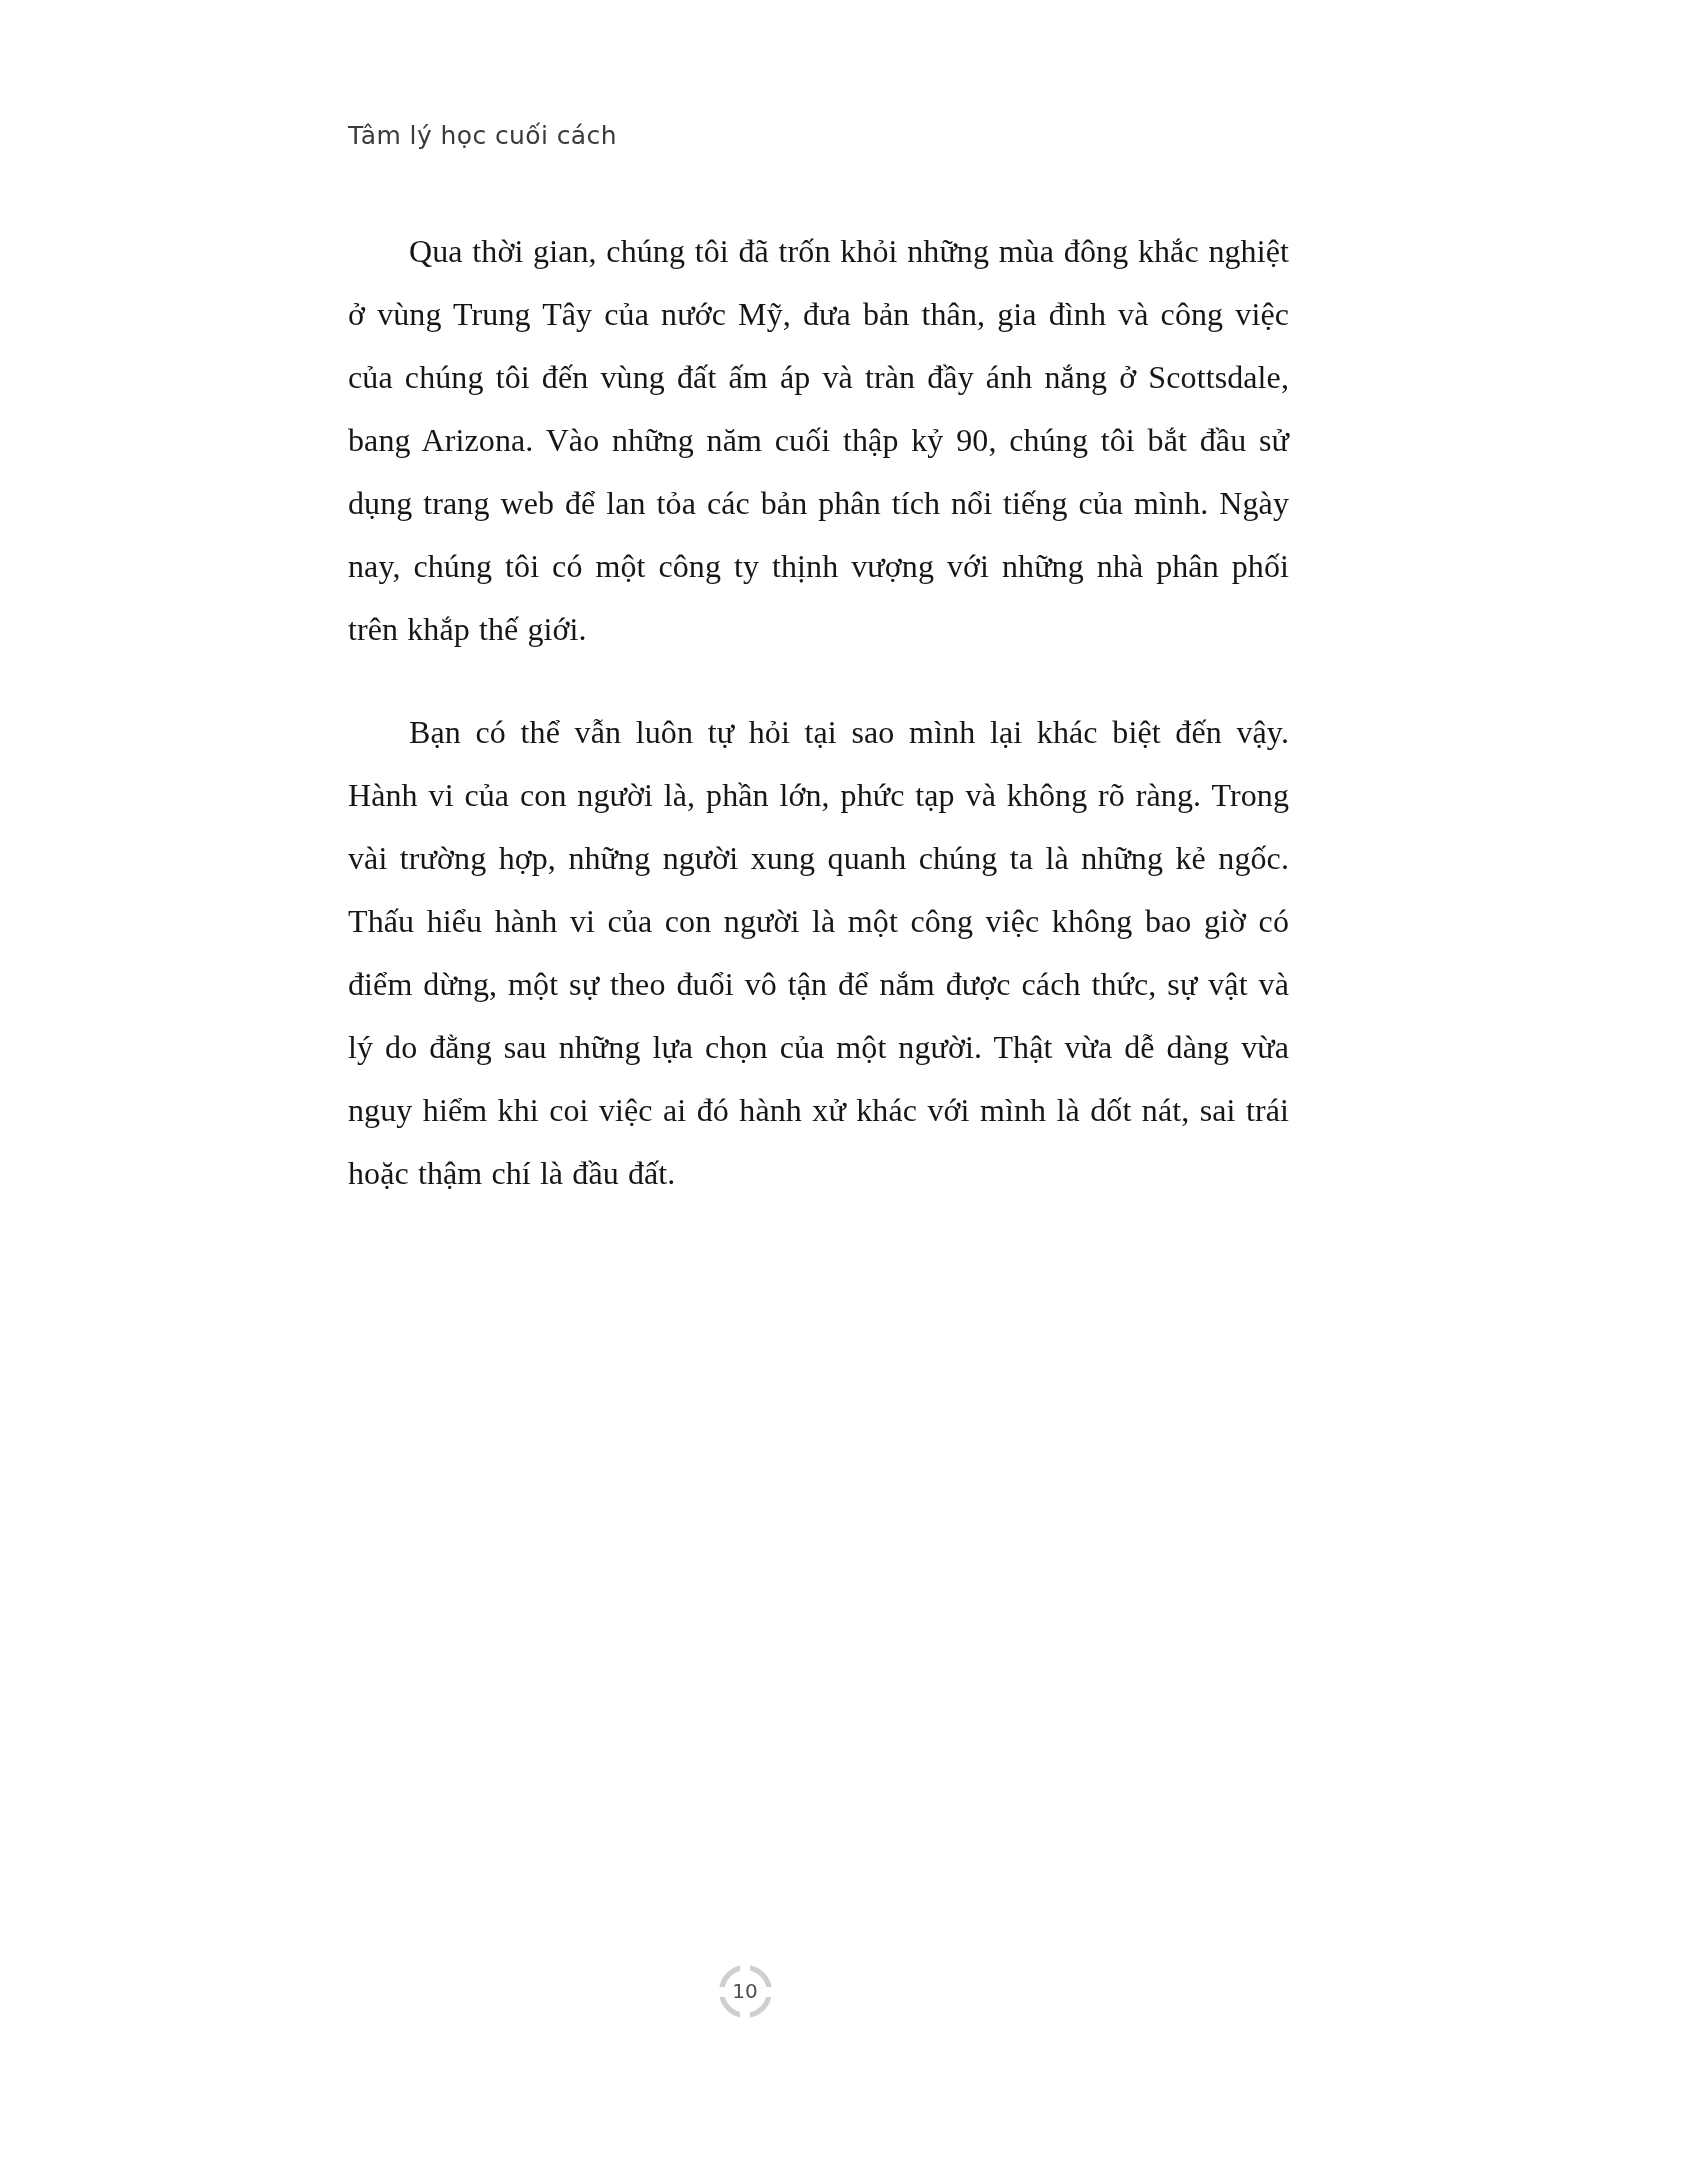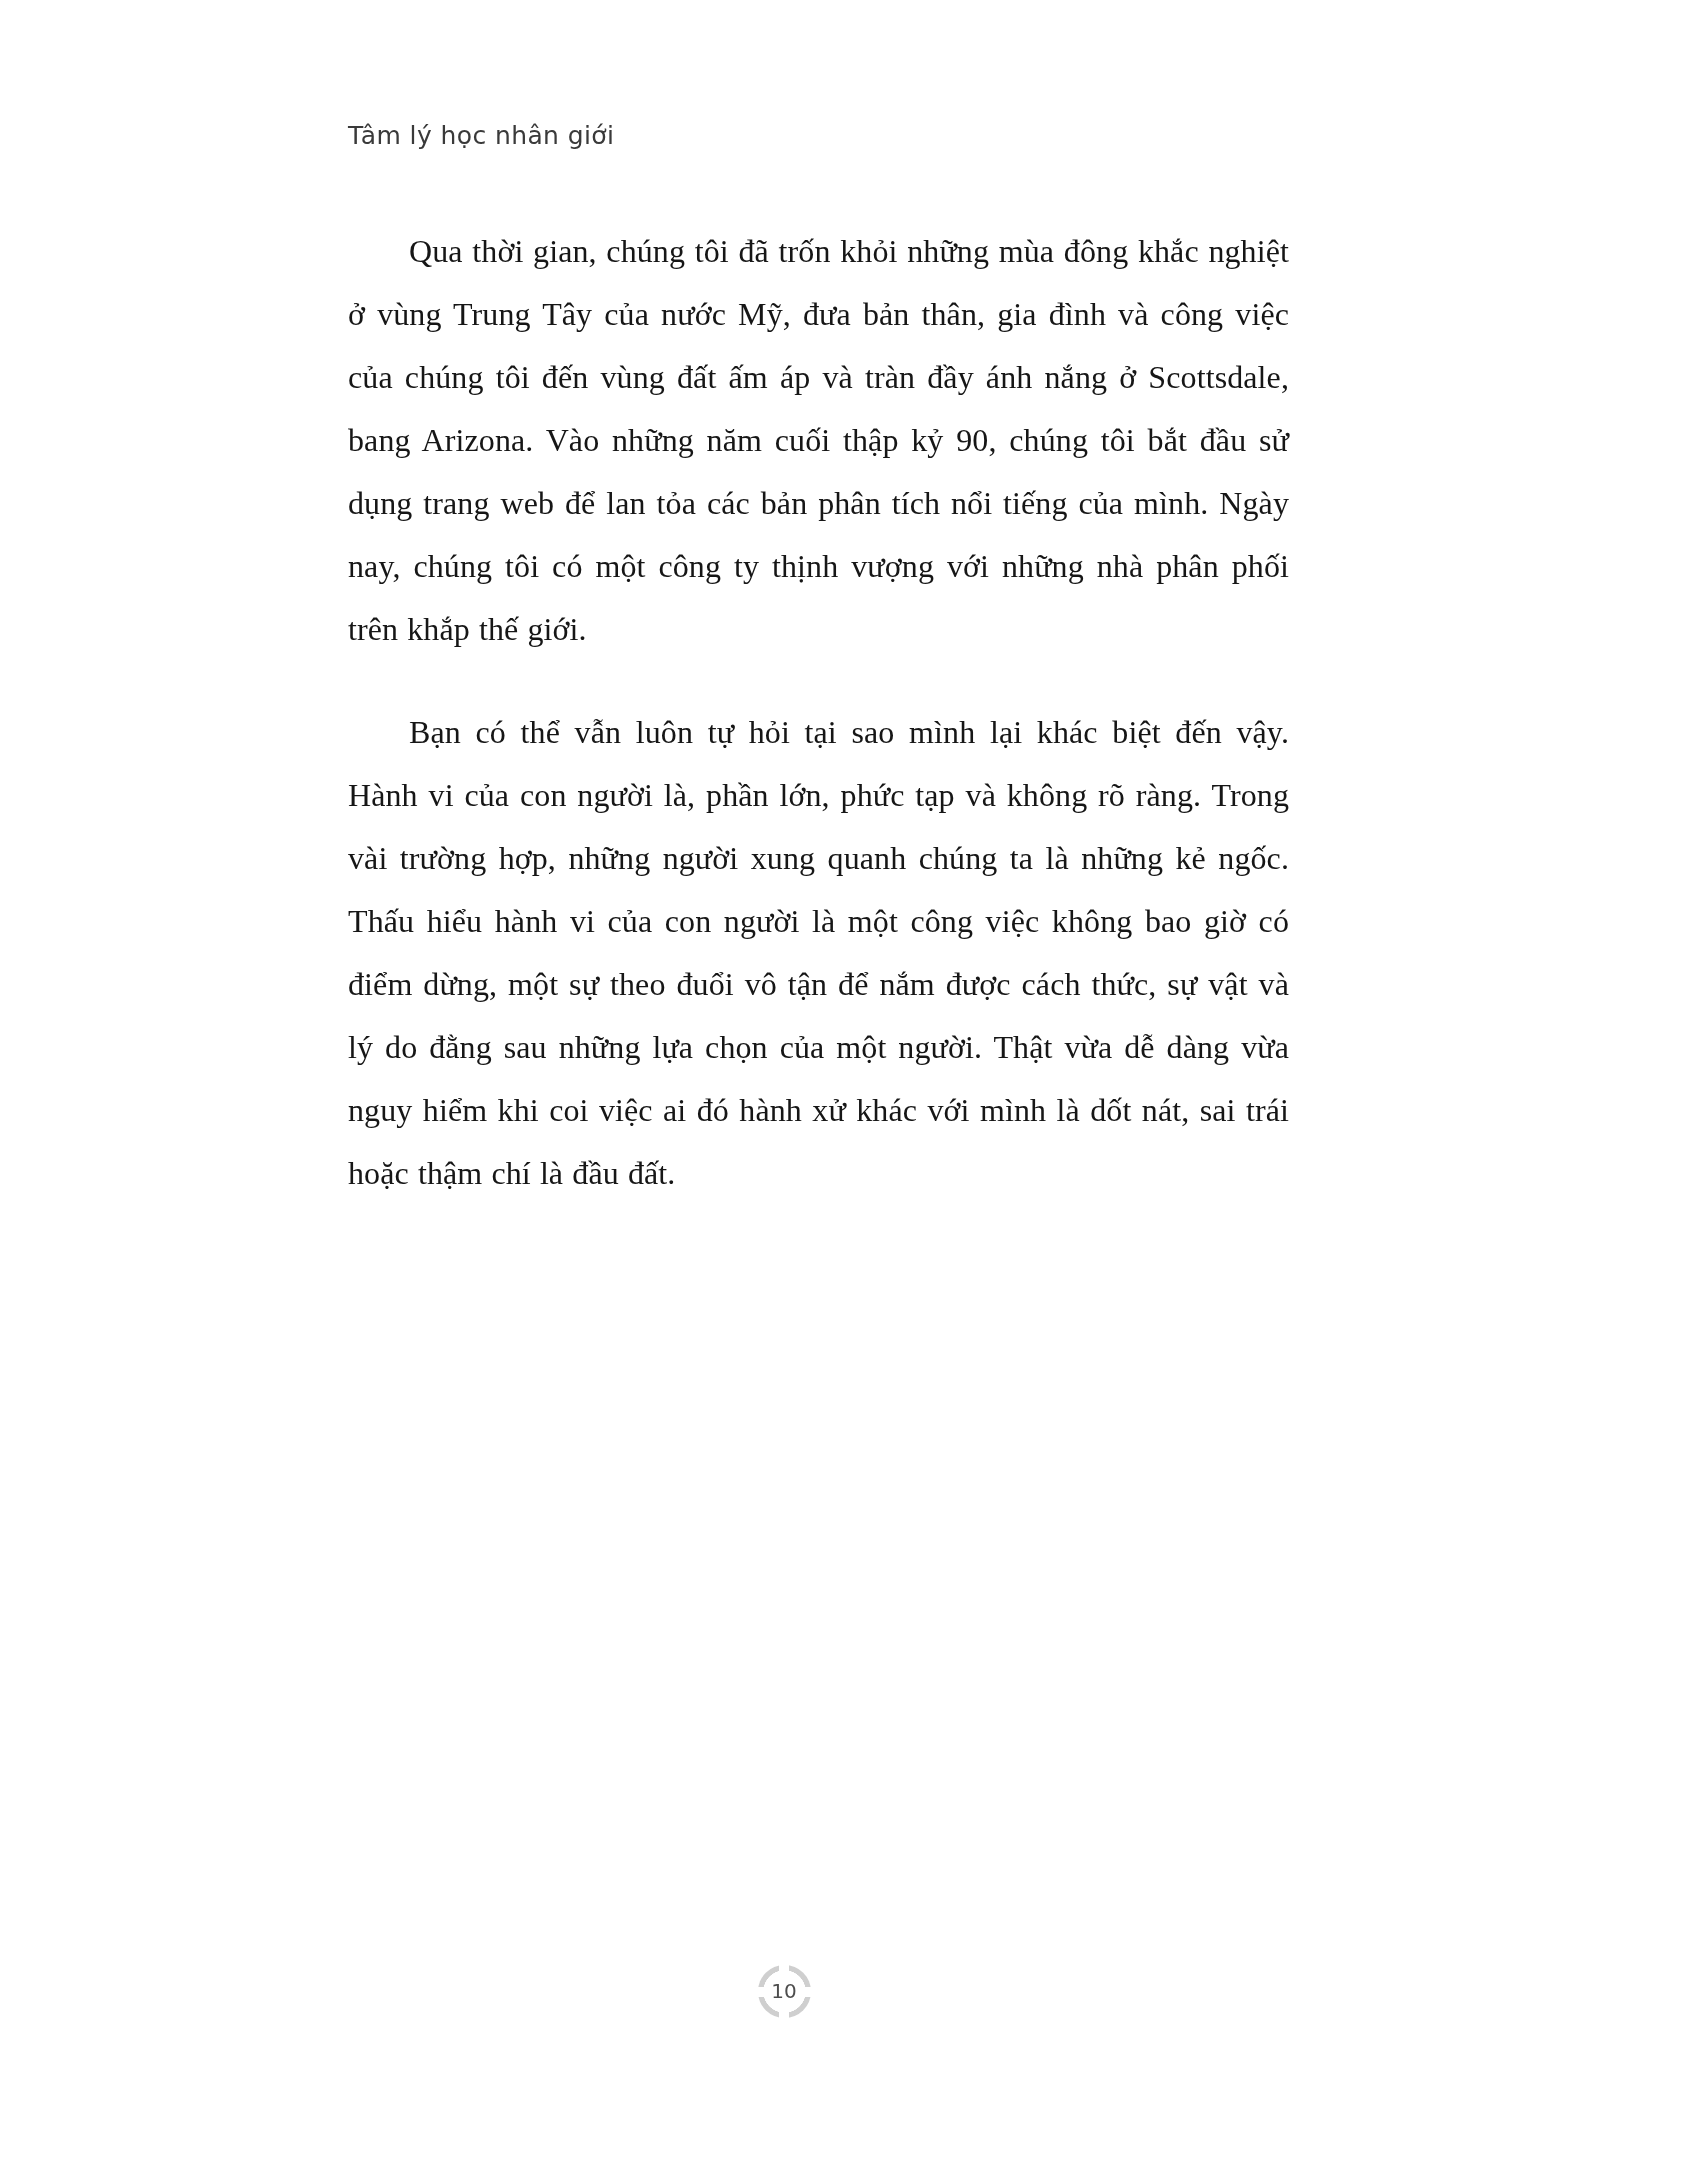--- a/index.html
+++ b/index.html
@@ -51,21 +51,20 @@
   }
   .para:last-child {
     margin-bottom: 0;
   }
   .folio {
     position: absolute;
     left: 0;
     top: 1965px;
     width: 1490px;
     text-align: center;
-    padding-left: 39px;
   }
   .folio-badge {
     display: inline-block;
     position: relative;
     width: 53px;
     height: 53px;
   }
   .folio-badge .ring {
     position: absolute;
     left: 0;
@@ -108,21 +107,21 @@
     font-family: "DejaVu Sans", sans-serif;
     font-size: 20px;
     color: #4d4d4d;
   }
 </style>
 </head>
 <body>
 
 <div class="page">
 
-  <div class="running-head">Tâm lý học nhân giới</div>
+  <div class="running-head">Tâm lý học cuối cách</div>
 
   <div class="body-col">
     <p class="para">Qua thời gian, chúng tôi đã trốn khỏi những mùa đông khắc nghiệt ở vùng Trung Tây của nước Mỹ, đưa bản thân, gia đình và công việc của chúng tôi đến vùng đất ấm áp và tràn đầy ánh nắng ở Scottsdale, bang Arizona. Vào những năm cuối thập kỷ 90, chúng tôi bắt đầu sử dụng trang web để lan tỏa các bản phân tích nổi tiếng của mình. Ngày nay, chúng tôi có một công ty thịnh vượng với những nhà phân phối trên khắp thế giới.</p>
     <p class="para">Bạn có thể vẫn luôn tự hỏi tại sao mình lại khác biệt đến vậy. Hành vi của con người là, phần lớn, phức tạp và không rõ ràng. Trong vài trường hợp, những người xung quanh chúng ta là những kẻ ngốc. Thấu hiểu hành vi của con người là một công việc không bao giờ có điểm dừng, một sự theo đuổi vô tận để nắm được cách thức, sự vật và lý do đằng sau những lựa chọn của một người. Thật vừa dễ dàng vừa nguy hiểm khi coi việc ai đó hành xử khác với mình là dốt nát, sai trái hoặc thậm chí là đầu đất.</p>
   </div>
 
   <div class="folio">
     <span class="folio-badge">
       <span class="ring"></span>
       <span class="folio-num">10</span>

